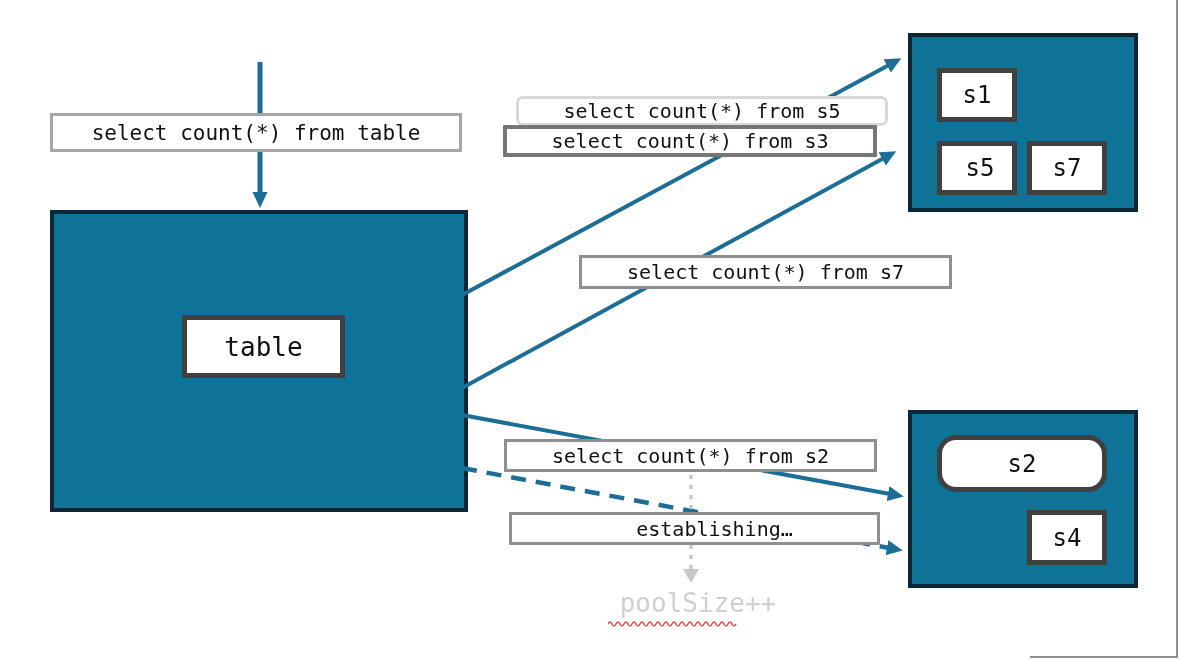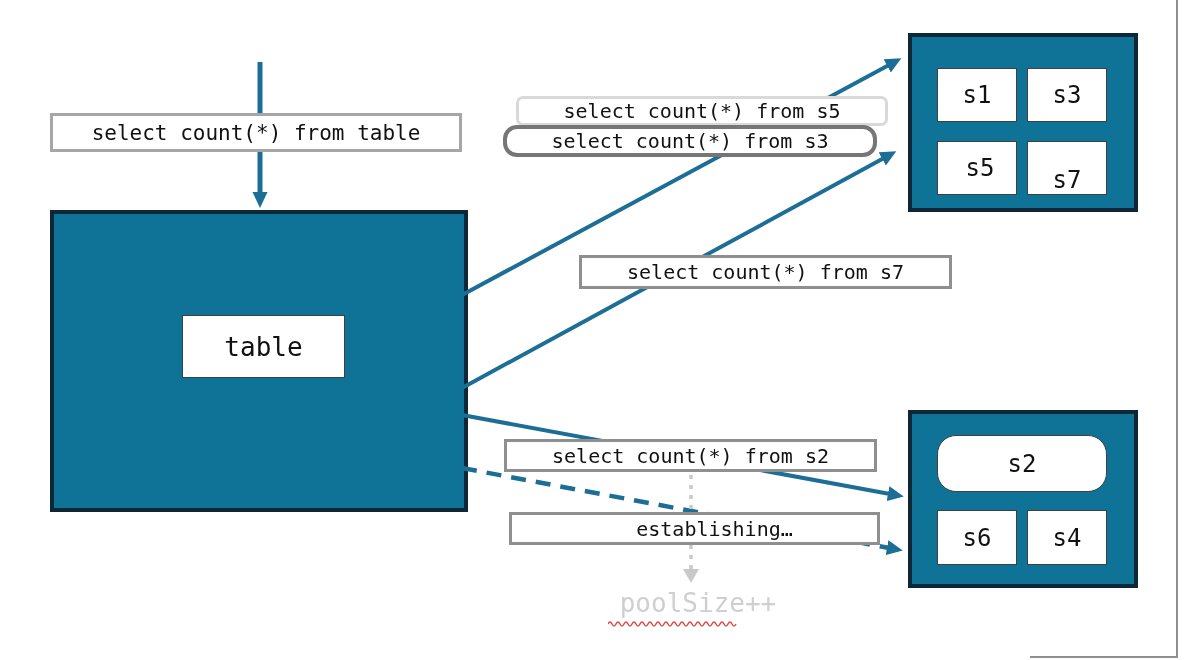--- a/index.html
+++ b/index.html
@@ -6,37 +6,37 @@
   #canvas{
     position:relative;width:1184px;height:660px;background:#ffffff;overflow:hidden;
     font-family:"DejaVu Sans Mono","Liberation Mono",monospace;
   }
   
   .teal-box{position:absolute;background:#0e7397;border:4px solid #0c2836;box-sizing:border-box;}
   #table-box{left:50px;top:210px;width:418px;height:302px;}
   #top-shard-box{left:908px;top:33px;width:230px;height:179px;}
   #bottom-shard-box{left:908px;top:410px;width:230px;height:178px;}
   
-  .shard{position:absolute;background:#ffffff;border:1px solid #404040;box-sizing:border-box;
+  .shard{position:absolute;background:#ffffff;border:5px solid #404040;box-sizing:border-box;
          display:flex;align-items:center;justify-content:center;font-size:24px;color:#111;}
   #table-label{left:128px;top:101px;width:163px;height:63px;font-size:26px;}
   .s1{left:25px;top:31px;width:80px;height:54px;}
   .s3{left:115px;top:31px;width:80px;height:54px;}
   .s5{left:25px;top:104px;width:80px;height:54px;padding-left:6px;}
-  .s7{left:115px;top:104px;width:80px;height:54px;align-items:flex-end;}
+  .s7{left:115px;top:104px;width:80px;height:54px;}
   .s2{left:25px;top:21px;width:170px;height:57px;border-radius:19px;}
   .s6{left:25px;top:96px;width:80px;height:55px;}
   .s4{left:115px;top:96px;width:80px;height:55px;}
   
   .qlabel{position:absolute;background:#ffffff;border:3px solid #8f8f8f;border-radius:0;
           box-sizing:border-box;display:flex;align-items:center;justify-content:center;
           font-size:20px;color:#111;z-index:3;white-space:nowrap;}
   #q-table{left:50px;top:113px;width:412px;height:39px;border-color:#a6a6a6;font-size:21px;}
   #q-s5{left:504px;top:96px;width:372px;height:30px;border-color:#d9d9d9;border-width:3px;border-radius:7px;margin-left:12px;}
-  #q-s3{left:503px;top:125px;width:374px;height:32px;border-color:#767676;border-width:4px;border-radius:14px;}
+  #q-s3{left:503px;top:125px;width:374px;height:32px;border-color:#767676;border-width:4px;border-radius:1px;}
   #q-s7{left:579px;top:255px;width:373px;height:34px;}
   #q-s2{left:504px;top:424px;width:373px;height:33px;margin-top:15px;}
   #q-establishing{left:509px;top:512px;width:371px;height:33px;padding-left:40px;}
   
   #poolsize{position:absolute;left:613px;top:588px;width:170px;text-align:center;z-index:3;
             font-size:26px;color:#cfcfcf;}
   #poolsize-squiggle{position:absolute;left:608px;top:620px;z-index:3;}
   
   #arrows{position:absolute;left:0;top:0;width:1184px;height:660px;z-index:2;}
   
@@ -52,37 +52,31 @@
   <div id="table-box" class="teal-box z1">
     <div id="table-label" class="shard">
       <span>table</span>
     </div>
   </div>
 
   <div id="top-shard-box" class="teal-box z1">
     <div class="shard s1">
         <span>s1</span>
       </div>
-    <div class="shard s3">
-        <span>s3</span>
-      </div>
     <div class="shard s5">
         <span>s5</span>
       </div>
     <div class="shard s7">
         <span>s7</span>
       </div>
   </div>
 
   <div id="bottom-shard-box" class="teal-box z1">
     <div class="shard s2">
         <span>s2</span>
-      </div>
-    <div class="shard s6">
-        <span>s6</span>
       </div>
     <div class="shard s4">
         <span>s4</span>
       </div>
   </div>
 
   <svg id="arrows">
     <defs>
       <marker id="ah-teal" markerUnits="userSpaceOnUse" markerWidth="18" markerHeight="16" refX="2" refY="7.5" orient="auto">
         <path d="M0,0 L16,7.5 L0,15 Z" fill="#1c6e96"></path>

